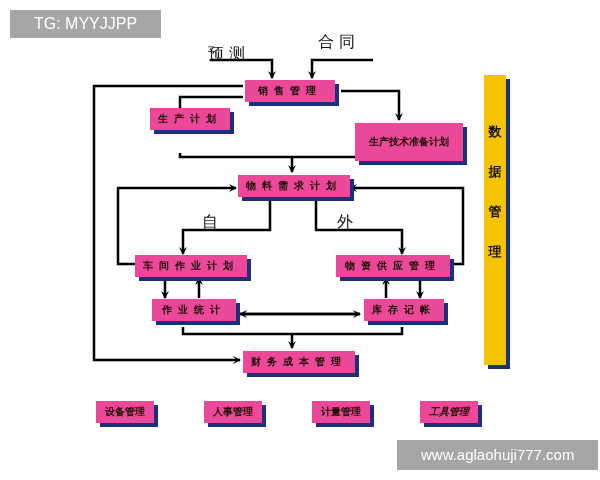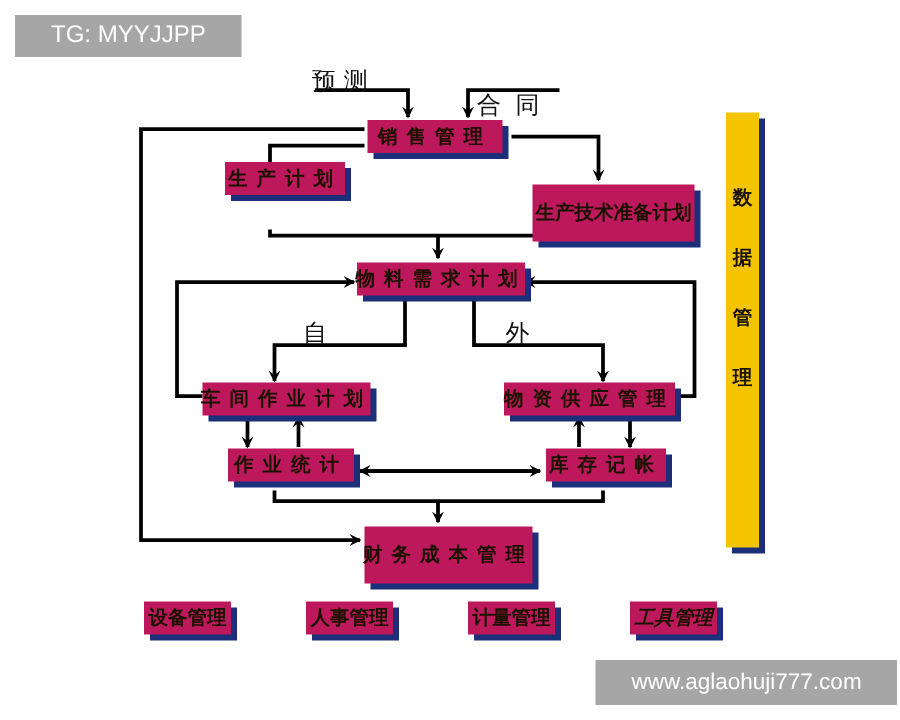--- a/index.html
+++ b/index.html
@@ -1,20 +1,20 @@
 <!DOCTYPE html>
 <html><head>
 <meta charset="utf-8">
 <style>
   html, body { margin:0; padding:0; }
   body { width:600px; height:480px; background:#ffffff; position:relative; overflow:hidden;
          font-family: "DejaVu Serif", "Liberation Serif", serif; }
   .wm { position:absolute; background:#a6a6a6; color:#ffffff; font-family:"Liberation Sans", sans-serif;
         font-size:16px; line-height:28px; padding:0 24px; }
-  .box { position:absolute; background:#be185d; color:#1a1200; font-weight:bold; font-size:13px;
+  .box { position:absolute; background:#ec4899; color:#1a1200; font-weight:bold; font-size:10px;
          box-shadow:4px 4px 0 #1c2f7a; display:flex; align-items:center; justify-content:center;
          white-space:nowrap; }
   .spaced { letter-spacing:6px; }
   .vbox { position:absolute; background:#f5c400; box-shadow:4px 4px 0 #1c2f7a;
           display:flex; flex-direction:column; align-items:center; padding-top:48px; box-sizing:border-box; }
   .vbox span { font-weight:bold; font-size:13px; color:#1a1200; margin-bottom:22px; }
   .lbl { position:absolute; font-size:16px; color:#111; }
   svg { position:absolute; left:0; top:0; }
 </style>
 </head>
@@ -59,35 +59,35 @@
 
     <line x1="240" y1="314" x2="360" y2="314" marker-end="url(#ar)"></line>
     <line x1="360" y1="314" x2="240" y2="314" marker-end="url(#ar)"></line>
 
     <polyline points="183,327 183,334 402,334 402,327"></polyline>
     <polyline points="292,334 292,348" marker-end="url(#ar)"></polyline>
   </g>
 </svg>
 
 <span class="lbl" style="left:208px;top:44px;">预 测</span>
-<span class="lbl" style="left:318px;top:60px;font-family:Liberation Mono, monospace;">合 同</span>
+<span class="lbl" style="left:318px;top:32px;">合 同</span>
 
 <div class="box spaced" style="left:245px;top:80px;width:90px;height:22px;">销售管理</div>
 <div class="box spaced" style="left:150px;top:108px;width:80px;height:22px;">生产计划</div>
 <div class="box" style="left:355px;top:123px;width:108px;height:38px;">生产技术准备计划</div>
 <div class="box spaced" style="left:238px;top:175px;width:112px;height:22px;">物料需求计划</div>
 
 <span class="lbl" style="left:202px;top:212px;">自</span>
 <span class="lbl" style="left:337px;top:212px;">外</span>
 
 <div class="box spaced" style="left:135px;top:255px;width:112px;height:22px;">车间作业计划</div>
 <div class="box spaced" style="left:336px;top:255px;width:114px;height:22px;">物资供应管理</div>
 <div class="box spaced" style="left:152px;top:299px;width:84px;height:22px;">作业统计</div>
 <div class="box spaced" style="left:364px;top:299px;width:80px;height:22px;">库存记帐</div>
-<div class="box spaced" style="left:243px;top:351px;width:112px;height:38px;">财务成本管理</div>
+<div class="box spaced" style="left:243px;top:351px;width:112px;height:22px;">财务成本管理</div>
 
 <div class="vbox" style="left:484px;top:75px;width:22px;height:290px;">
   <span>数</span>
   <span>据</span>
   <span>管</span>
   <span>理</span>
 </div>
 
 <div class="box" style="left:96px;top:401px;width:58px;height:22px;">设备管理</div>
 <div class="box" style="left:204px;top:401px;width:58px;height:22px;">人事管理</div>

